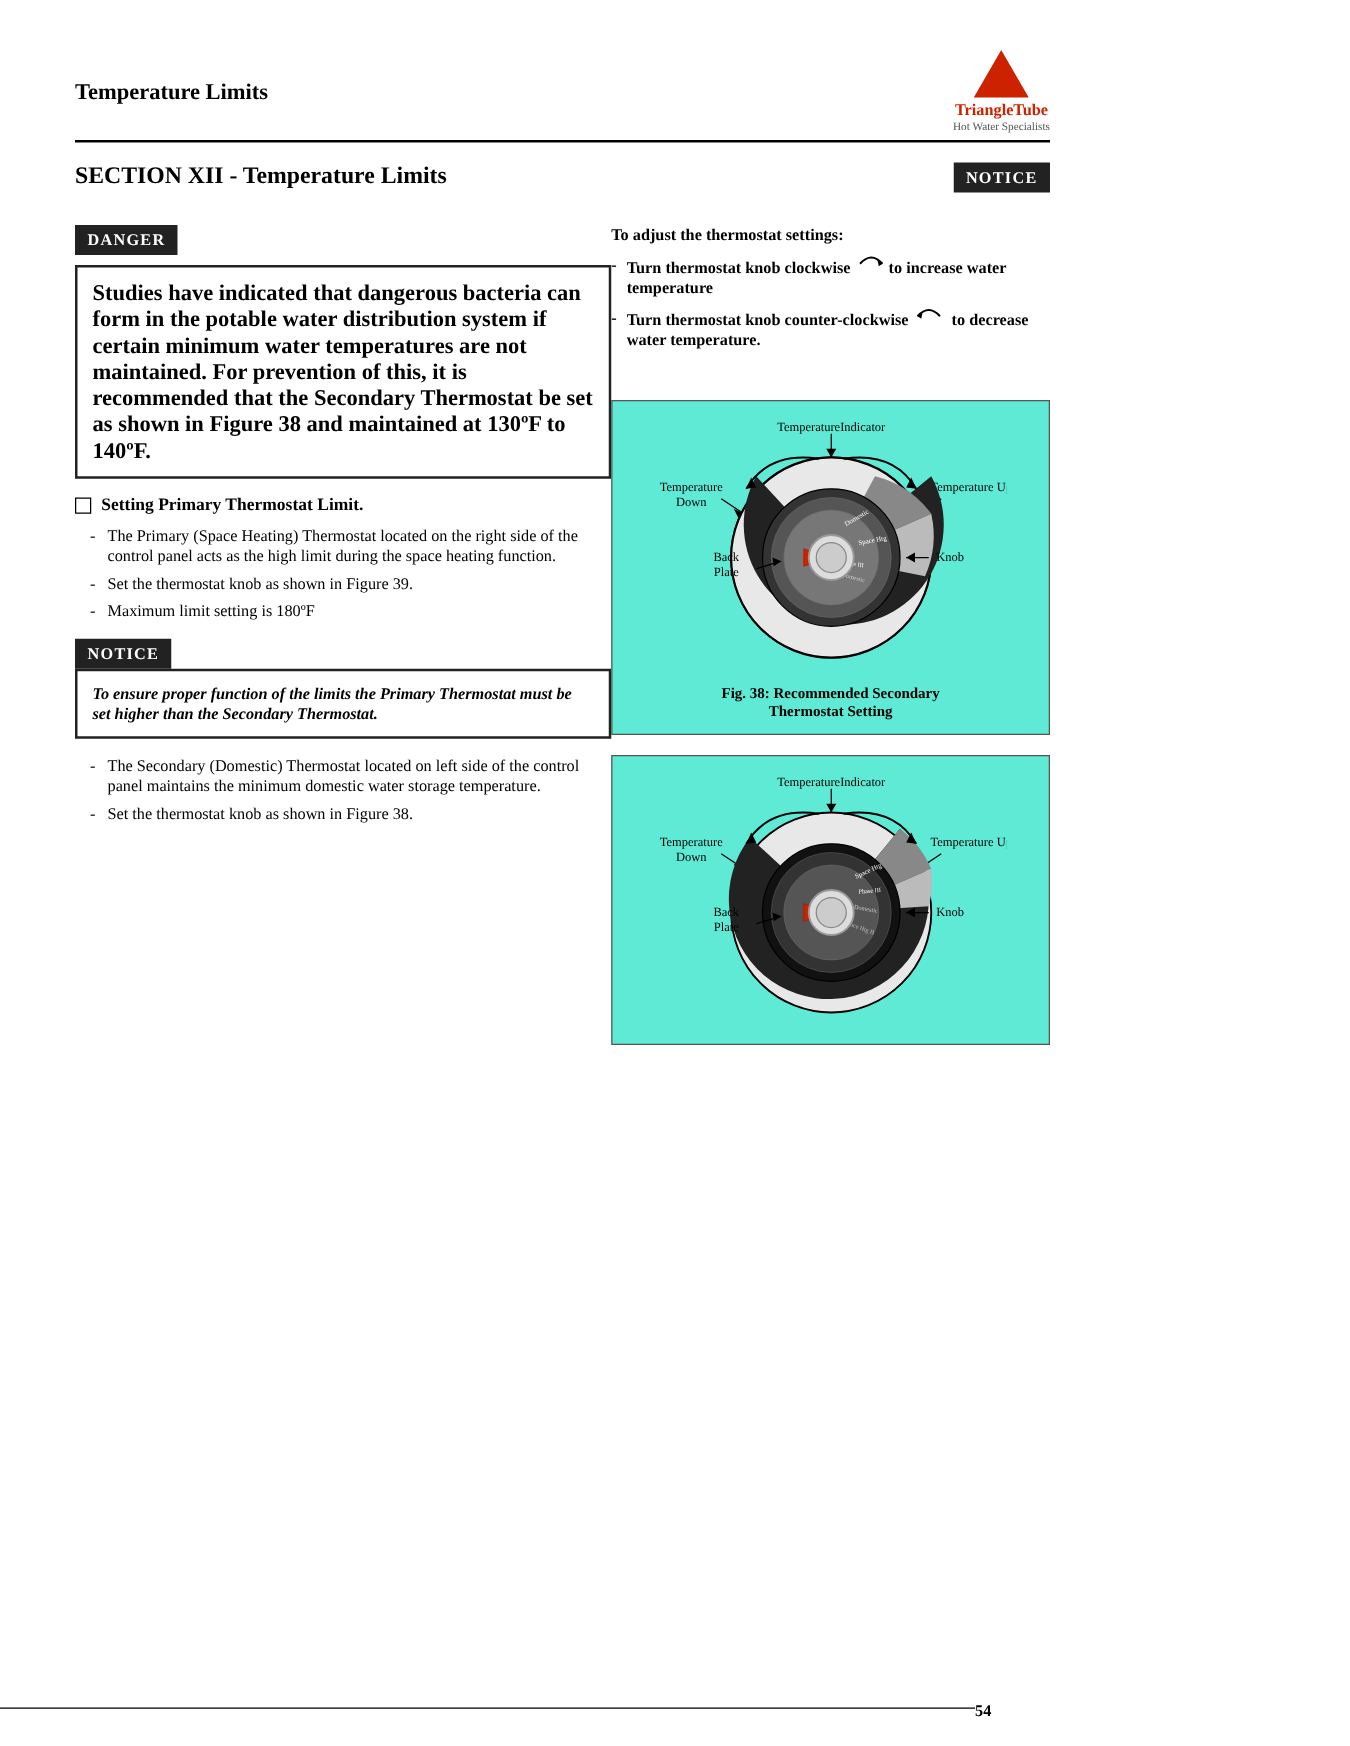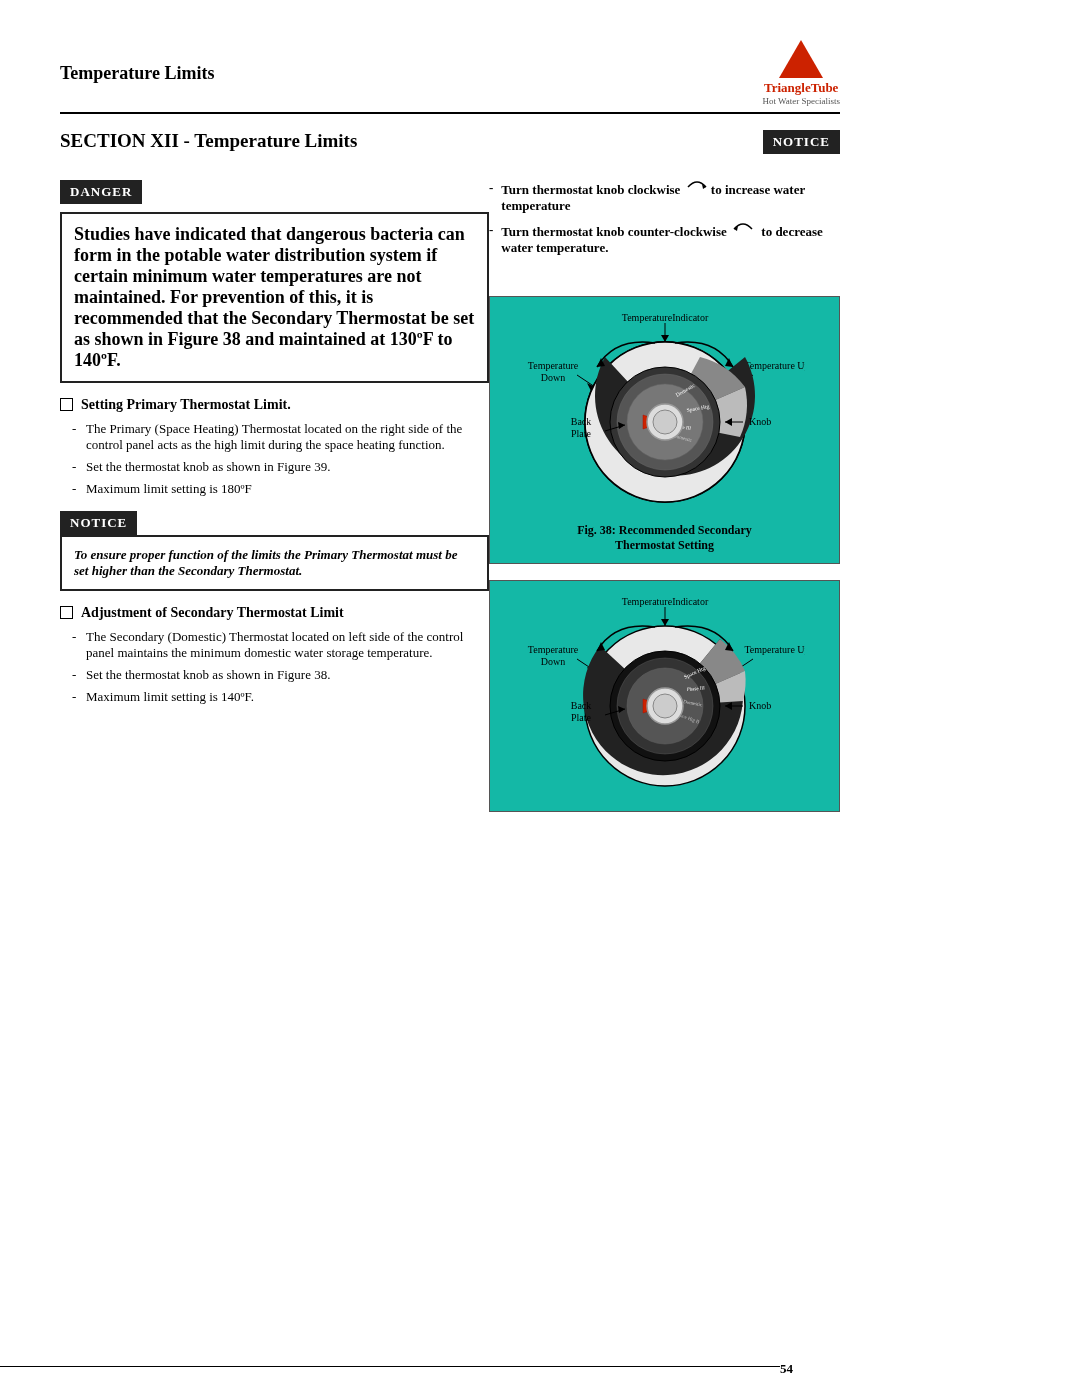--- a/index.html
+++ b/index.html
@@ -154,21 +154,21 @@
       margin-bottom: 8px;
       font-size: 13px;
     }
     .adjust-instructions .bullet-item .dash {
       margin-right: 8px;
       font-weight: bold;
     }
     .thermostat-figure {
       border: 1.5px solid #555;
       padding: 10px;
-      background: #14b8a6;
+      background: #5eead4;
     }
     .figure-caption {
       font-size: 12px;
       text-align: center;
       margin-top: 6px;
       font-weight: bold;
     }
     .thermostat-svg-container {
       display: flex;
       justify-content: center;
@@ -235,35 +235,31 @@
         <li>Maximum limit setting is 180ºF</li>
       </ul>
 
       <div>
         <div class="notice-box">NOTICE</div>
         <div class="notice-content">
           <span class="notice-content-bold">To ensure proper function of the limits the Primary Thermostat must be set higher than the Secondary Thermostat.</span>
         </div>
       </div>
 
-      <div class="section-heading">
-        <span class="checkbox"></span>
-        <span style="font-size:14px; font-weight:bold;">Adjustment of Secondary Thermostat Limit</span>
-      </div>
       <ul class="bullet-list">
         <li>The Secondary (Domestic) Thermostat located on left side of the control panel maintains the minimum domestic water storage temperature.</li>
         <li>Set the thermostat knob as shown in Figure 38.</li>
-        <li>Maximum limit setting is 140ºF.</li>
       </ul>
 
     </div>
 
     <div class="right-col">
 
       <div class="adjust-instructions">
+        <div class="heading">To adjust the thermostat settings:</div>
         <div class="adjust-instructions">
           <div class="bullet-item" style="display:flex; align-items:flex-start; margin-bottom:8px;">
             <span class="dash" style="margin-right:8px; font-weight:bold;">-</span>
             <span style="font-weight:bold; font-size:13px;">
               Turn  thermostat  knob  clockwise
               <span style="display:inline-block; margin-left:2px;">
                 <svg width="22" height="14" viewBox="0 0 22 14">
                   <path d="M2 7 Q11 -3 20 7" stroke="#000" stroke-width="1.5" fill="none"></path>
                   <polygon points="20,7 16,4 17,9" fill="#000"></polygon>
                 </svg>

